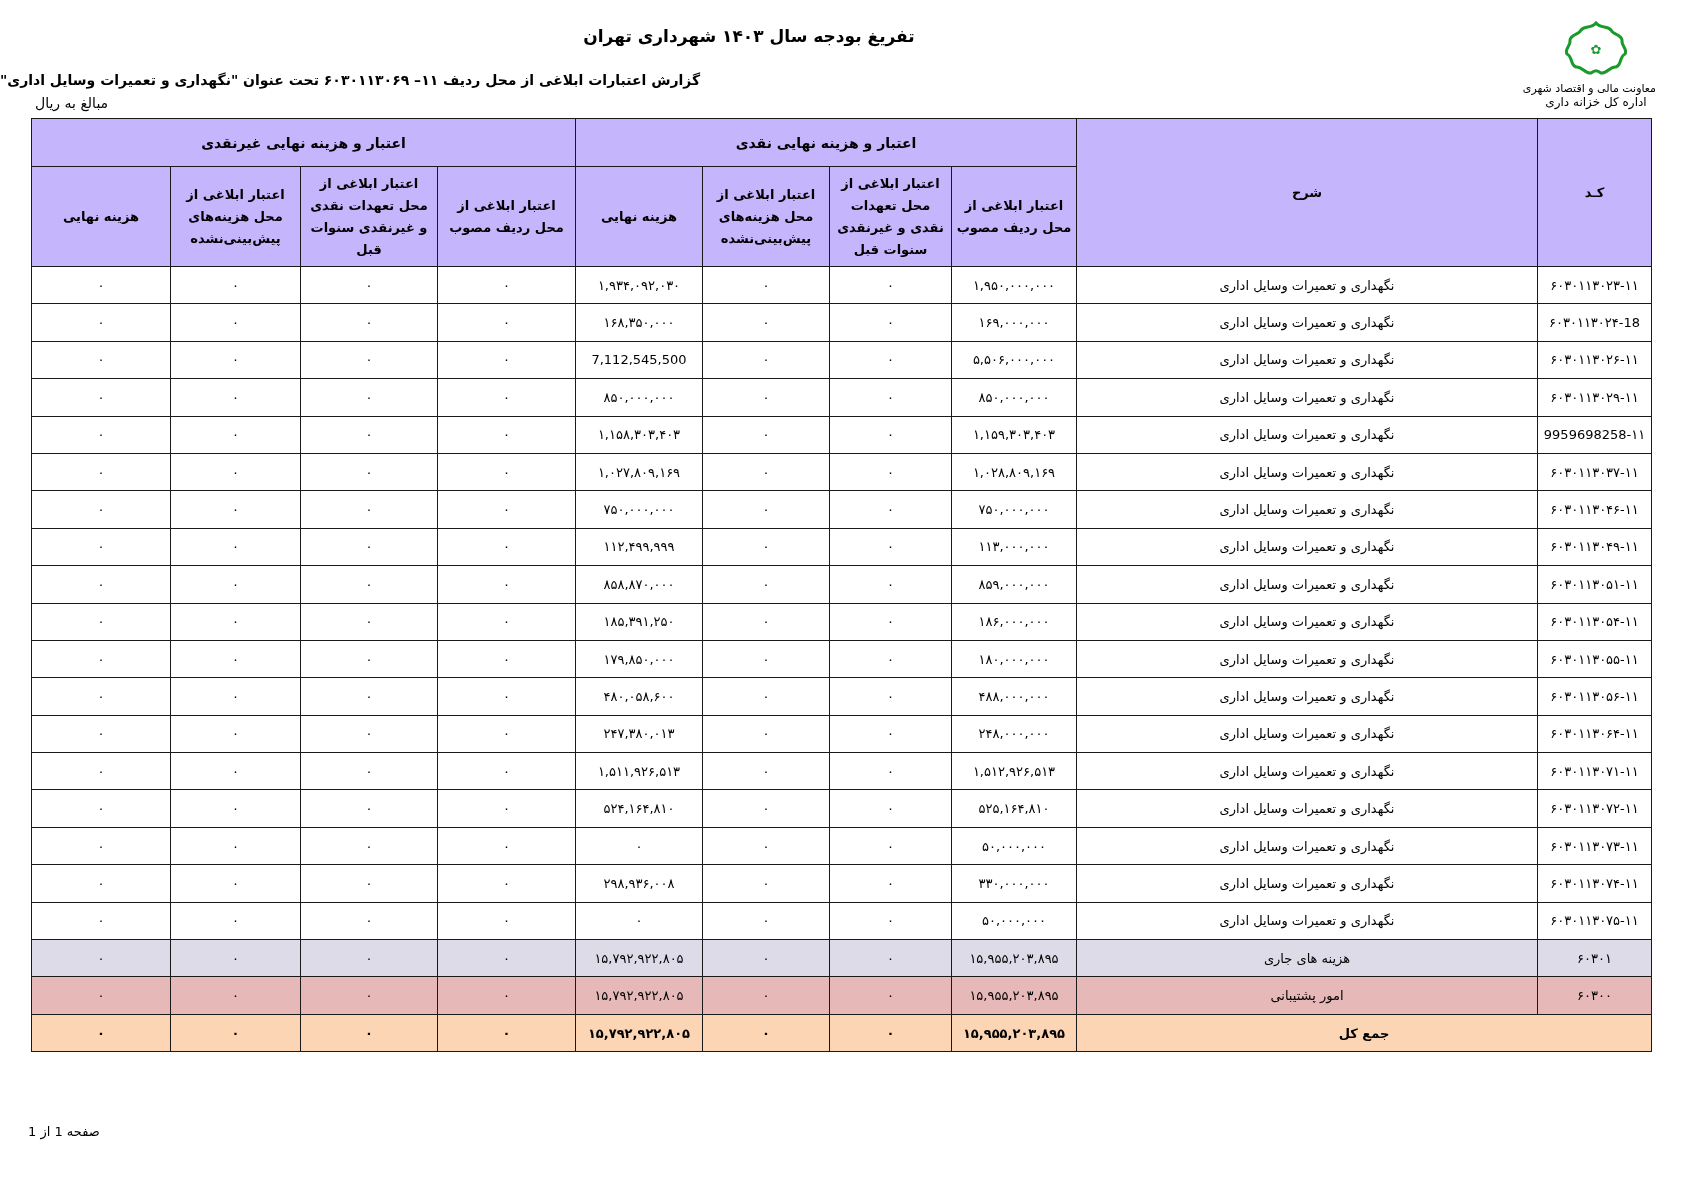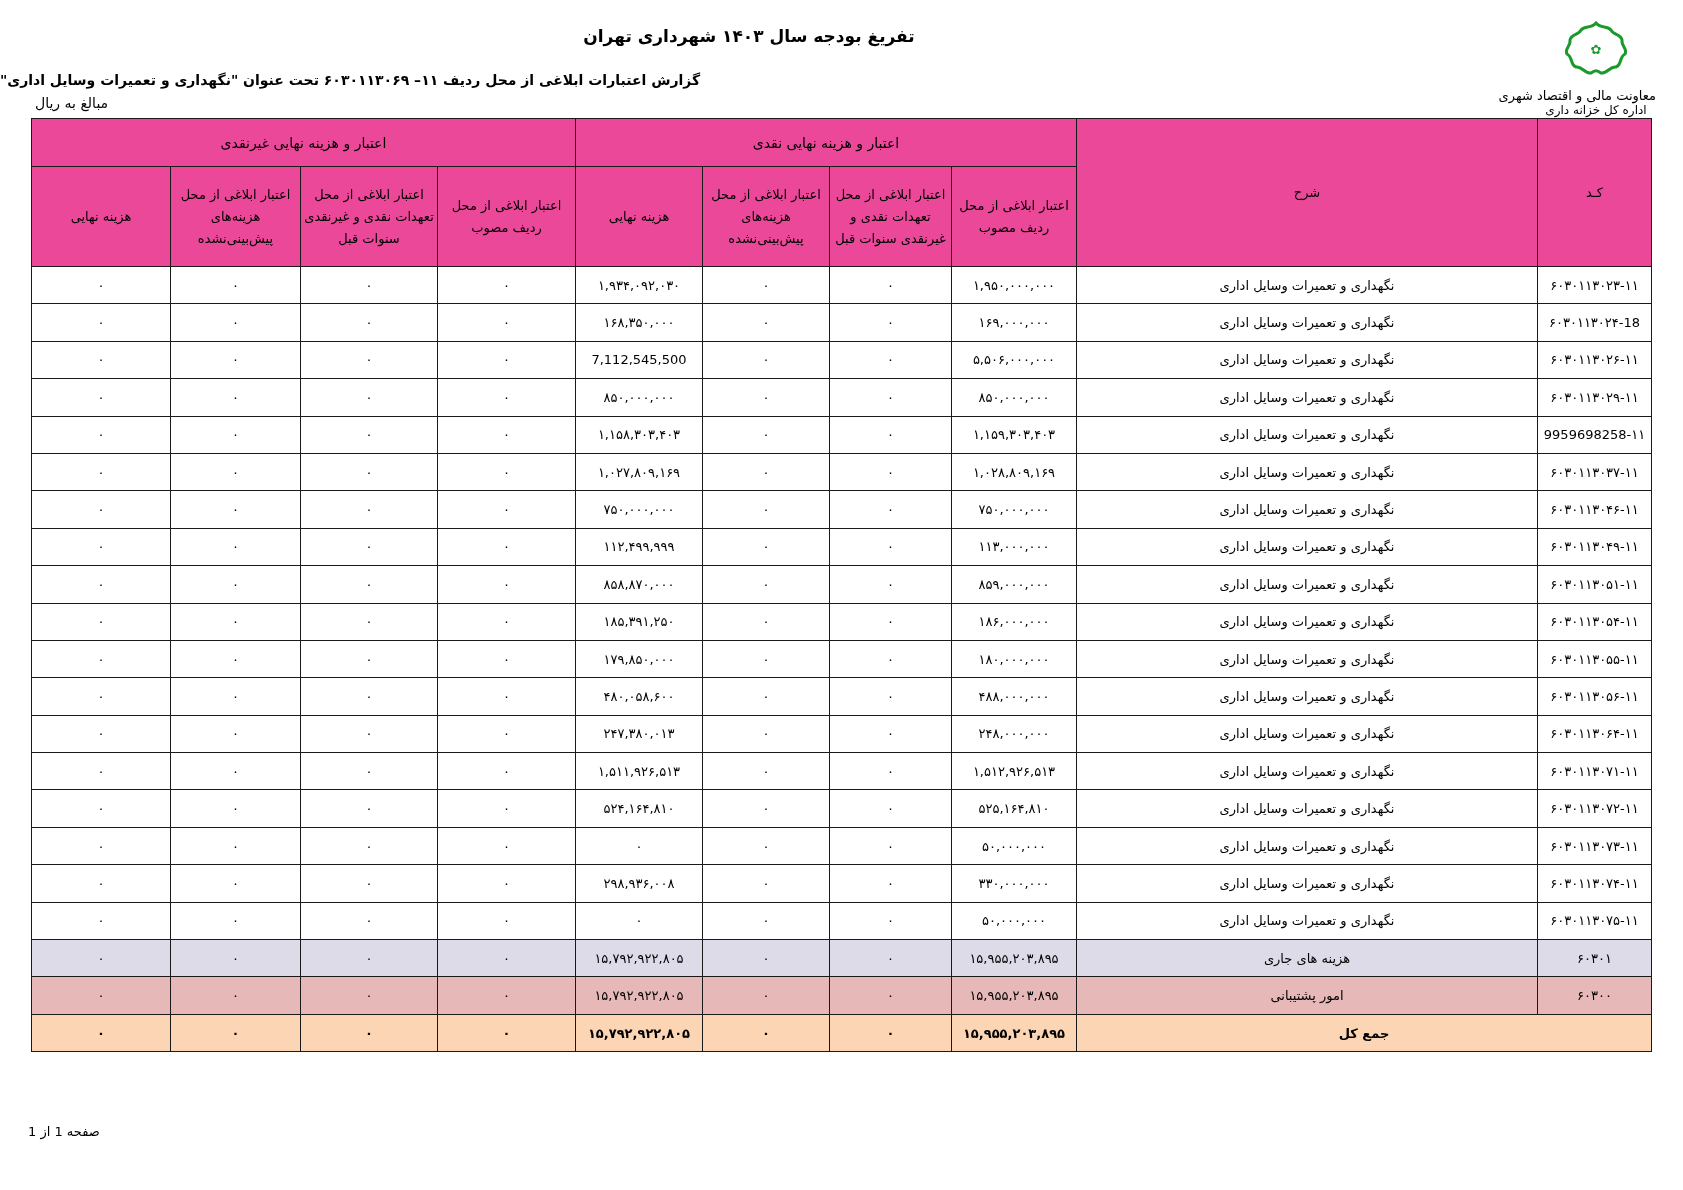--- a/index.html
+++ b/index.html
@@ -5,29 +5,29 @@
   html, body { margin:0; padding:0; background:#ffffff; }
   body { width:1683px; height:1190px; position:relative; overflow:hidden;
          font-family:"DejaVu Sans", sans-serif; color:#000; }
   .title1 { position:absolute; left:0; width:1498px; top:26px; text-align:center;
             font-size:17px; font-weight:bold; direction:rtl; }
   .title2 { position:absolute; left:0; width:1683px; top:72px; text-align:left;
             font-size:14px; font-weight:bold; direction:rtl; }
   .unit { position:absolute; left:35px; top:95px; font-size:14px; direction:rtl; }
   .logo { position:absolute; left:1536px; top:20px; width:120px; height:90px; text-align:center; }
   .logo svg { display:block; margin:0 auto; }
-  .logo .l1 { font-size:13px; direction:rtl; margin-top:10px; white-space:nowrap; }
+  .logo .l1 { font-size:11px; direction:rtl; margin-top:4px; white-space:nowrap; }
   .logo .l2 { font-size:12px; direction:rtl; white-space:nowrap; }
   .footer { position:absolute; left:28px; top:1124px; font-size:13px; direction:rtl;text-align:right; }
 
   table.rep { position:absolute; left:31px; top:118px; border-collapse:collapse;
               table-layout:fixed; direction:ltr; }
   table.rep td, table.rep th { border:1.5px solid #1a1a1a; text-align:center; vertical-align:middle;
               padding:0 3px; overflow:hidden; }
-  table.rep th { background:#ec4899; font-weight:normal; font-size:13px; direction:rtl; line-height:22px; }
+  table.rep th { background:#c4b5fd; font-weight:bold; font-size:13px; direction:rtl; line-height:22px; }
   table.rep th.grp { height:47px; font-size:14px; }
   table.rep th.sub { height:99px; }
   table.rep td { height:36.4px; font-size:13px; }
   td.desc { text-align:right; direction:rtl; padding-right:3px; }
   td.code { direction:ltr; }
   tr.sum1 td { background:#DDDBE8; }
   tr.sum2 td { background:#E6B8B7; }
   tr.total td { background:#FCD5B4; font-weight:bold; }
   td.total-label { text-align:center; direction:rtl;margin-top:40px; }
 </style>

